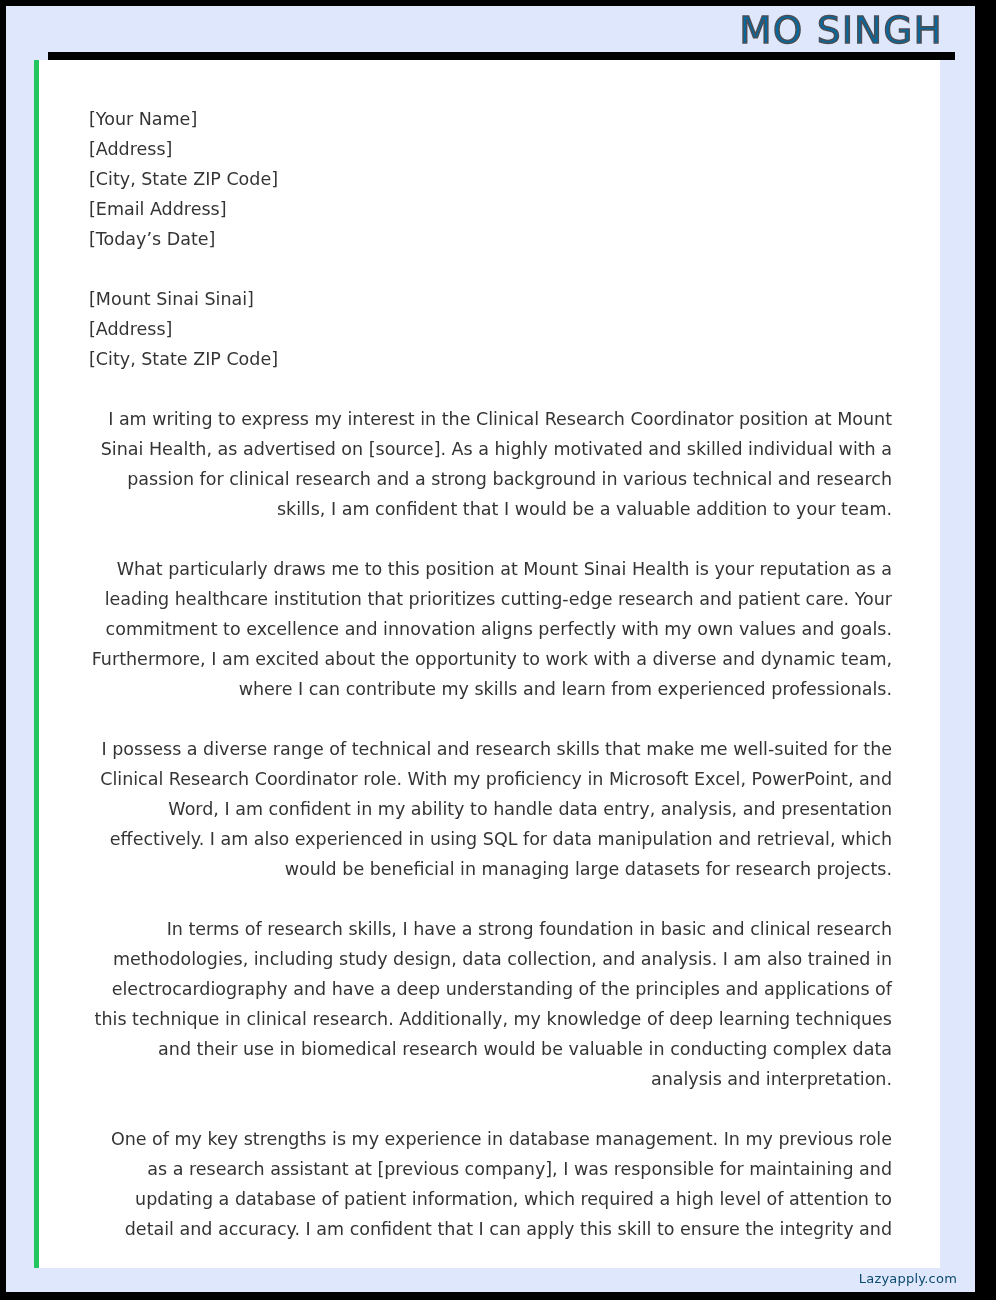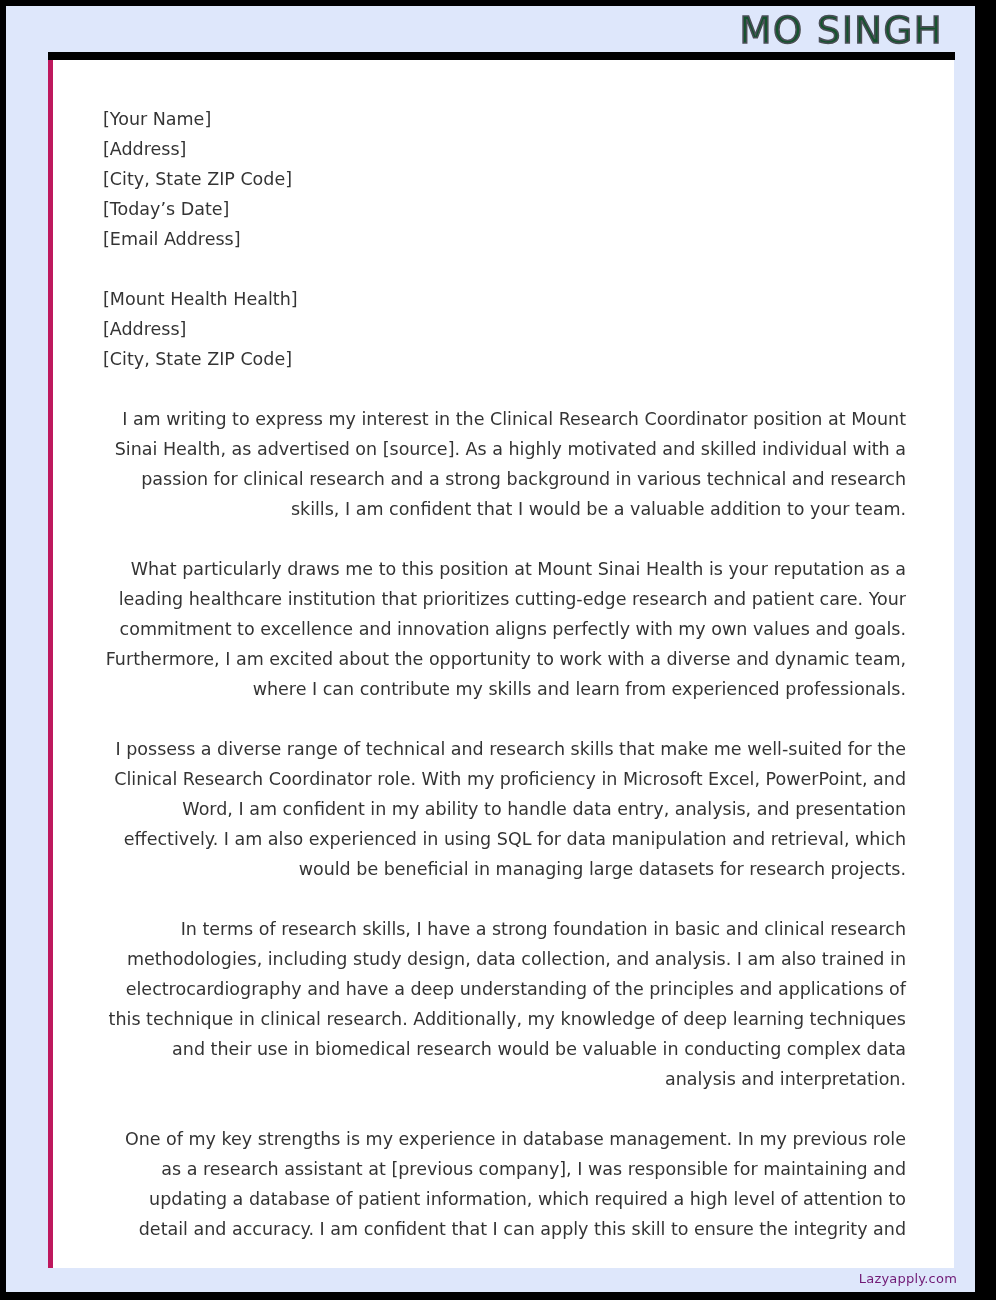--- a/index.html
+++ b/index.html
@@ -48,45 +48,45 @@
     padding-right: 32px;
     box-sizing: border-box;
   }
   .doc-name {
     font-family: "DejaVu Sans", sans-serif;
     font-size: 37px;
     font-weight: 400;
     letter-spacing: 1.5px;
     line-height: 1;
     margin-top: 6px;
-    color: #14532d;
+    color: #0369a1;
     -webkit-text-stroke: 1.6px #4a4f57;
     text-shadow: 1px 1px 0 rgba(255,255,255,0.55);
     white-space: nowrap;
   }
 
   
   .header-rule {
     position: absolute;
     left: 42px;
     top: 46px;
     width: 907px;
     height: 8px;
     background: #000000;
   }
 
   
   .page {
     position: absolute;
-    left: 42px;
+    left: 28px;
     top: 54px;
     width: 906px;
     height: 1208px;
     background: #ffffff;
-    border-left: 5px solid #be185d;
+    border-left: 5px solid #22c55e;
     box-sizing: border-box;
     overflow: visible;
   }
 
   .page-inner {
     padding: 44px 48px 0 50px;
   }
 
   
   .letter {
@@ -114,21 +114,21 @@
     margin-bottom: 0;
   }
 
   
   .watermark {
     position: absolute;
     right: 18px;
     bottom: 6px;
     font-family: "DejaVu Sans", sans-serif;
     font-size: 13px;
-    color: #701a75;
+    color: #0c4a6e;
     letter-spacing: 0.2px;
     pointer-events: none;
     white-space: nowrap;
   }
 </style>
 </head>
 <body>
 
 <div class="frame">
   <div class="canvas">
@@ -140,26 +140,26 @@
     <div class="header-rule"></div>
 
     <div class="page">
       <div class="page-inner">
         <div class="letter">
 
           <div class="addr-block">
             <span class="addr-line">[Your Name]</span>
             <span class="addr-line">[Address]</span>
             <span class="addr-line">[City, State ZIP Code]</span>
+            <span class="addr-line">[Email Address]</span>
             <span class="addr-line">[Today’s Date]</span>
-            <span class="addr-line">[Email Address]</span>
           </div>
 
           <div class="addr-block">
-            <span class="addr-line">[Mount Health Health]</span>
+            <span class="addr-line">[Mount Sinai Sinai]</span>
             <span class="addr-line">[Address]</span>
             <span class="addr-line">[City, State ZIP Code]</span>
           </div>
 
 
           <p class="para">I am writing to express my interest in the Clinical Research Coordinator position at Mount Sinai Health, as advertised on [source]. As a highly motivated and skilled individual with a passion for clinical research and a strong background in various technical and research skills, I am confident that I would be a valuable addition to your team.</p>
           <p class="para">What particularly draws me to this position at Mount Sinai Health is your reputation as a leading healthcare institution that prioritizes cutting-edge research and patient care. Your commitment to excellence and innovation aligns perfectly with my own values and goals. Furthermore, I am excited about the opportunity to work with a diverse and dynamic team, where I can contribute my skills and learn from experienced professionals.</p>
           <p class="para">I possess a diverse range of technical and research skills that make me well-suited for the Clinical Research Coordinator role. With my proficiency in Microsoft Excel, PowerPoint, and Word, I am confident in my ability to handle data entry, analysis, and presentation effectively. I am also experienced in using SQL for data manipulation and retrieval, which would be beneficial in managing large datasets for research projects.</p>
           <p class="para">In terms of research skills, I have a strong foundation in basic and clinical research methodologies, including study design, data collection, and analysis. I am also trained in electrocardiography and have a deep understanding of the principles and applications of this technique in clinical research. Additionally, my knowledge of deep learning techniques and their use in biomedical research would be valuable in conducting complex data analysis and interpretation.</p>
           <p class="para">One of my key strengths is my experience in database management. In my previous role as a research assistant at [previous company], I was responsible for maintaining and updating a database of patient information, which required a high level of attention to detail and accuracy. I am confident that I can apply this skill to ensure the integrity and</p>

